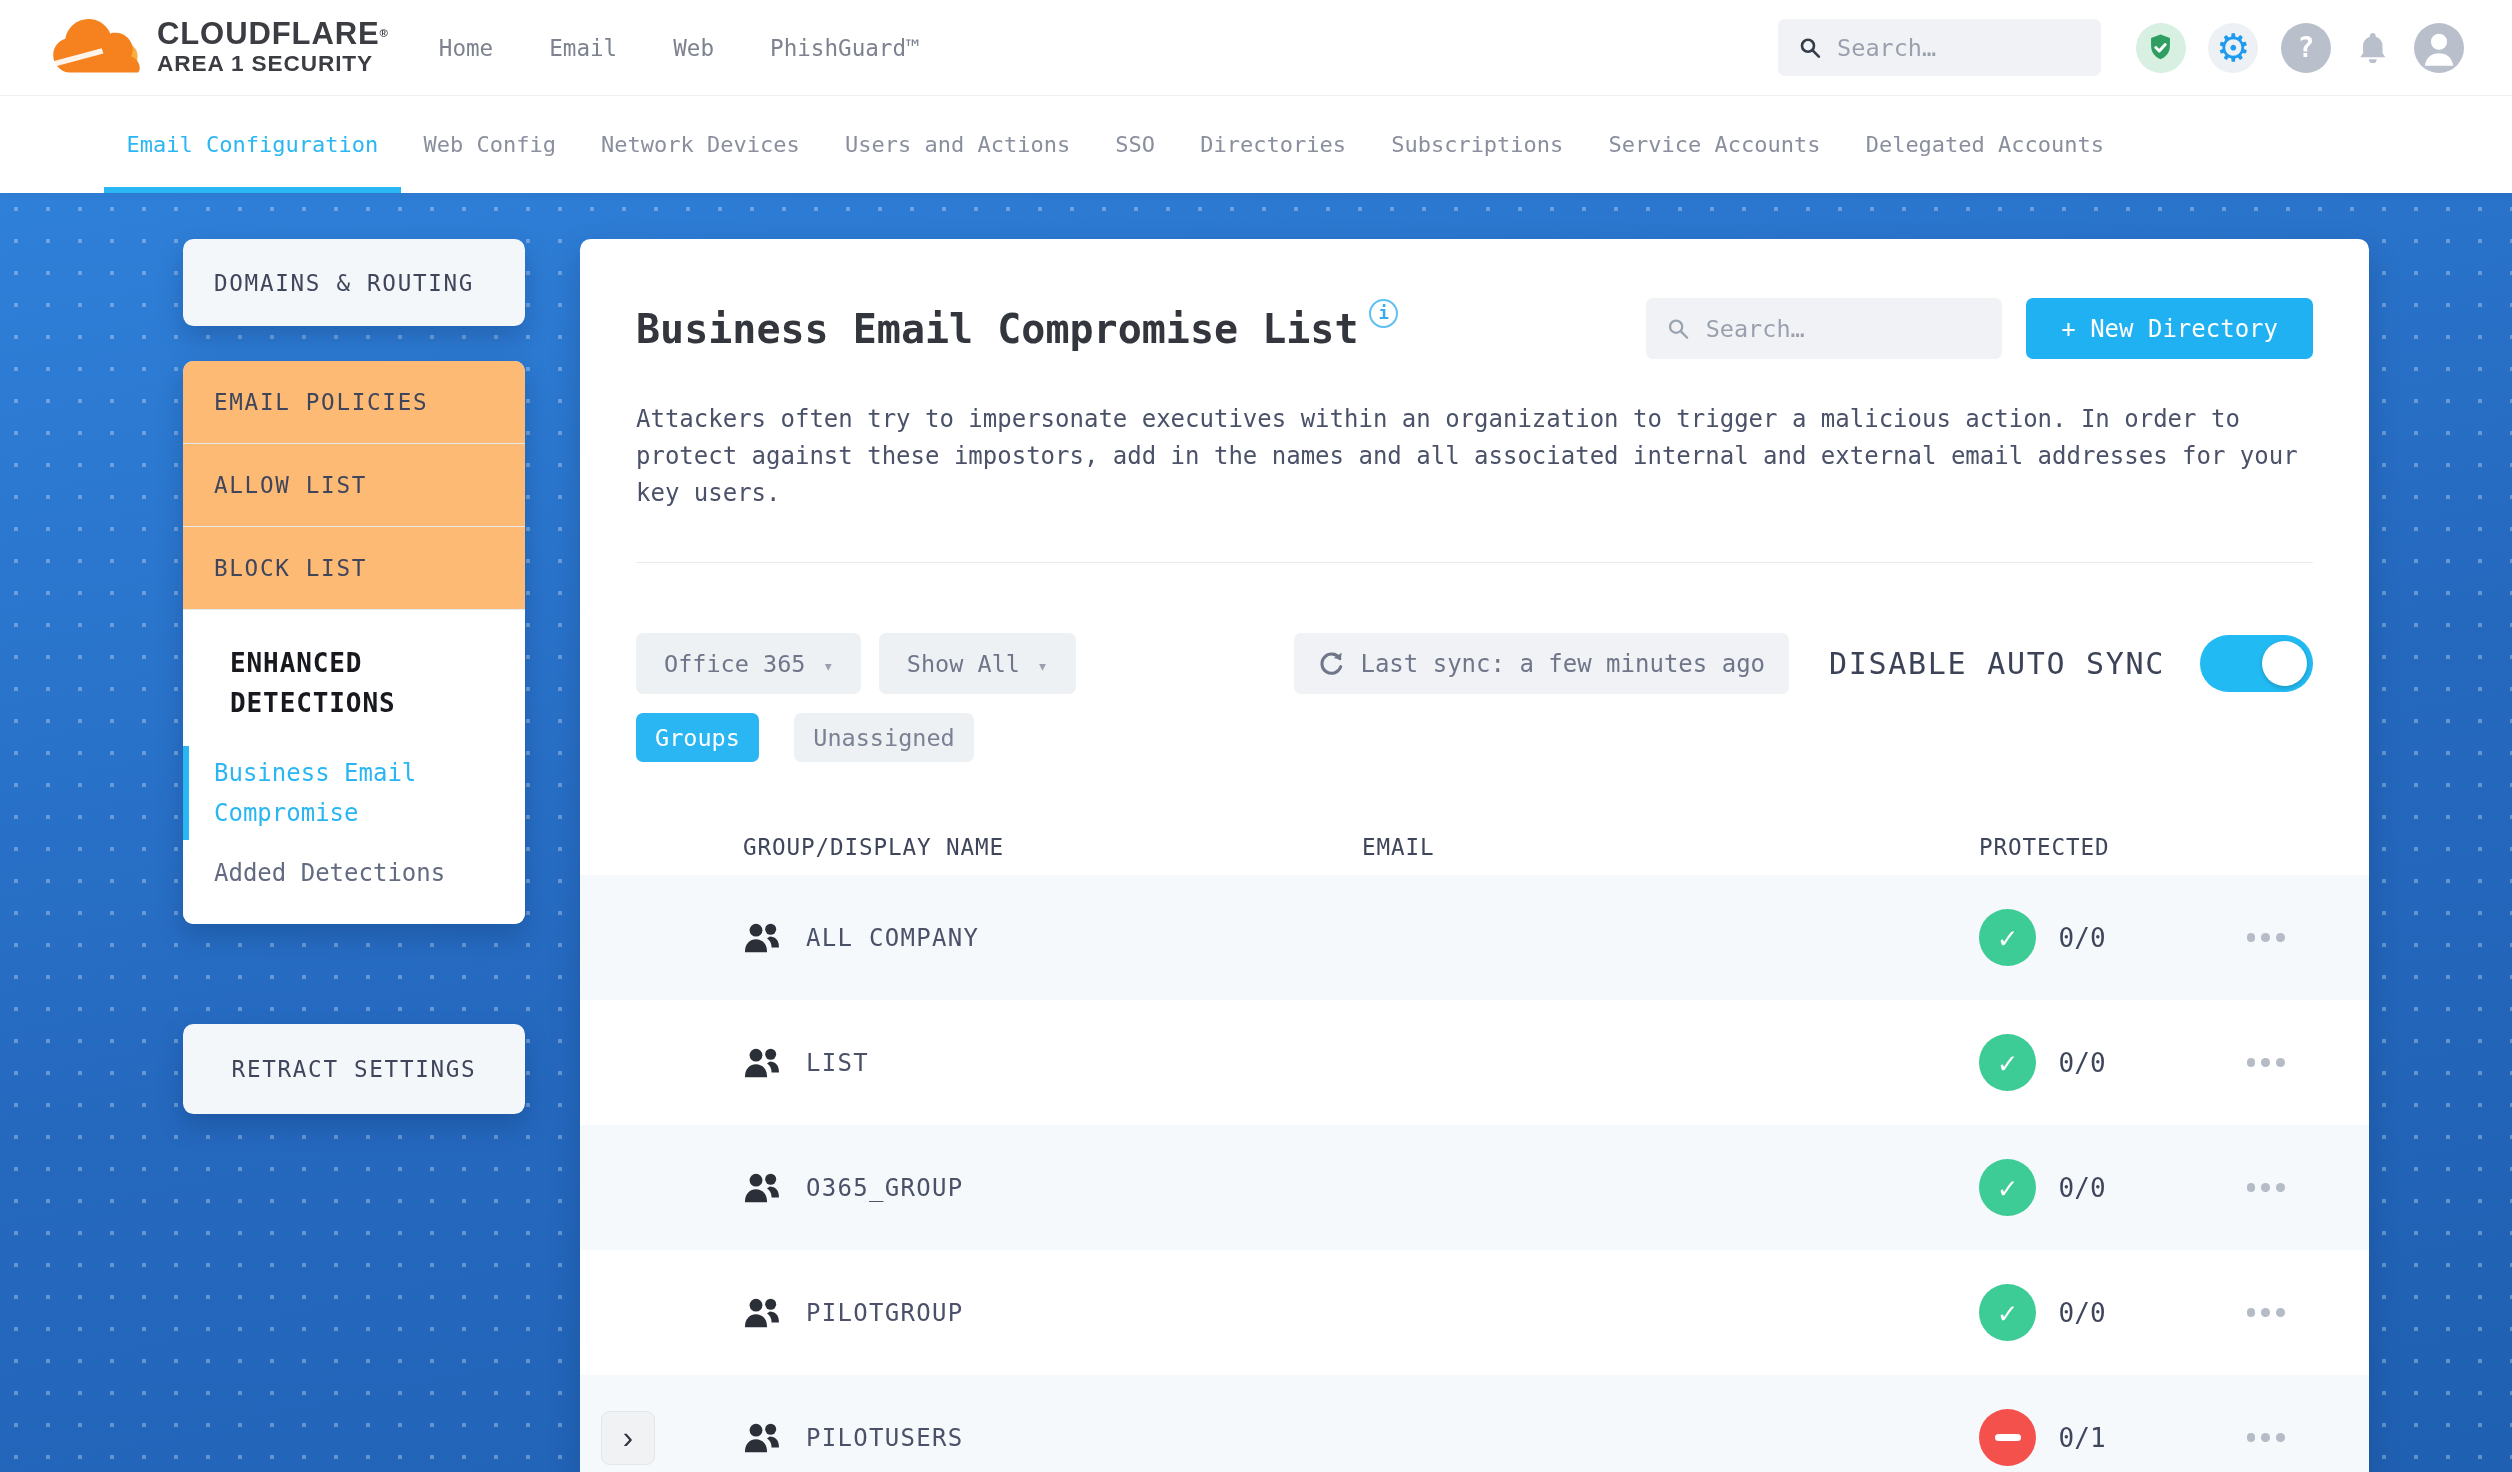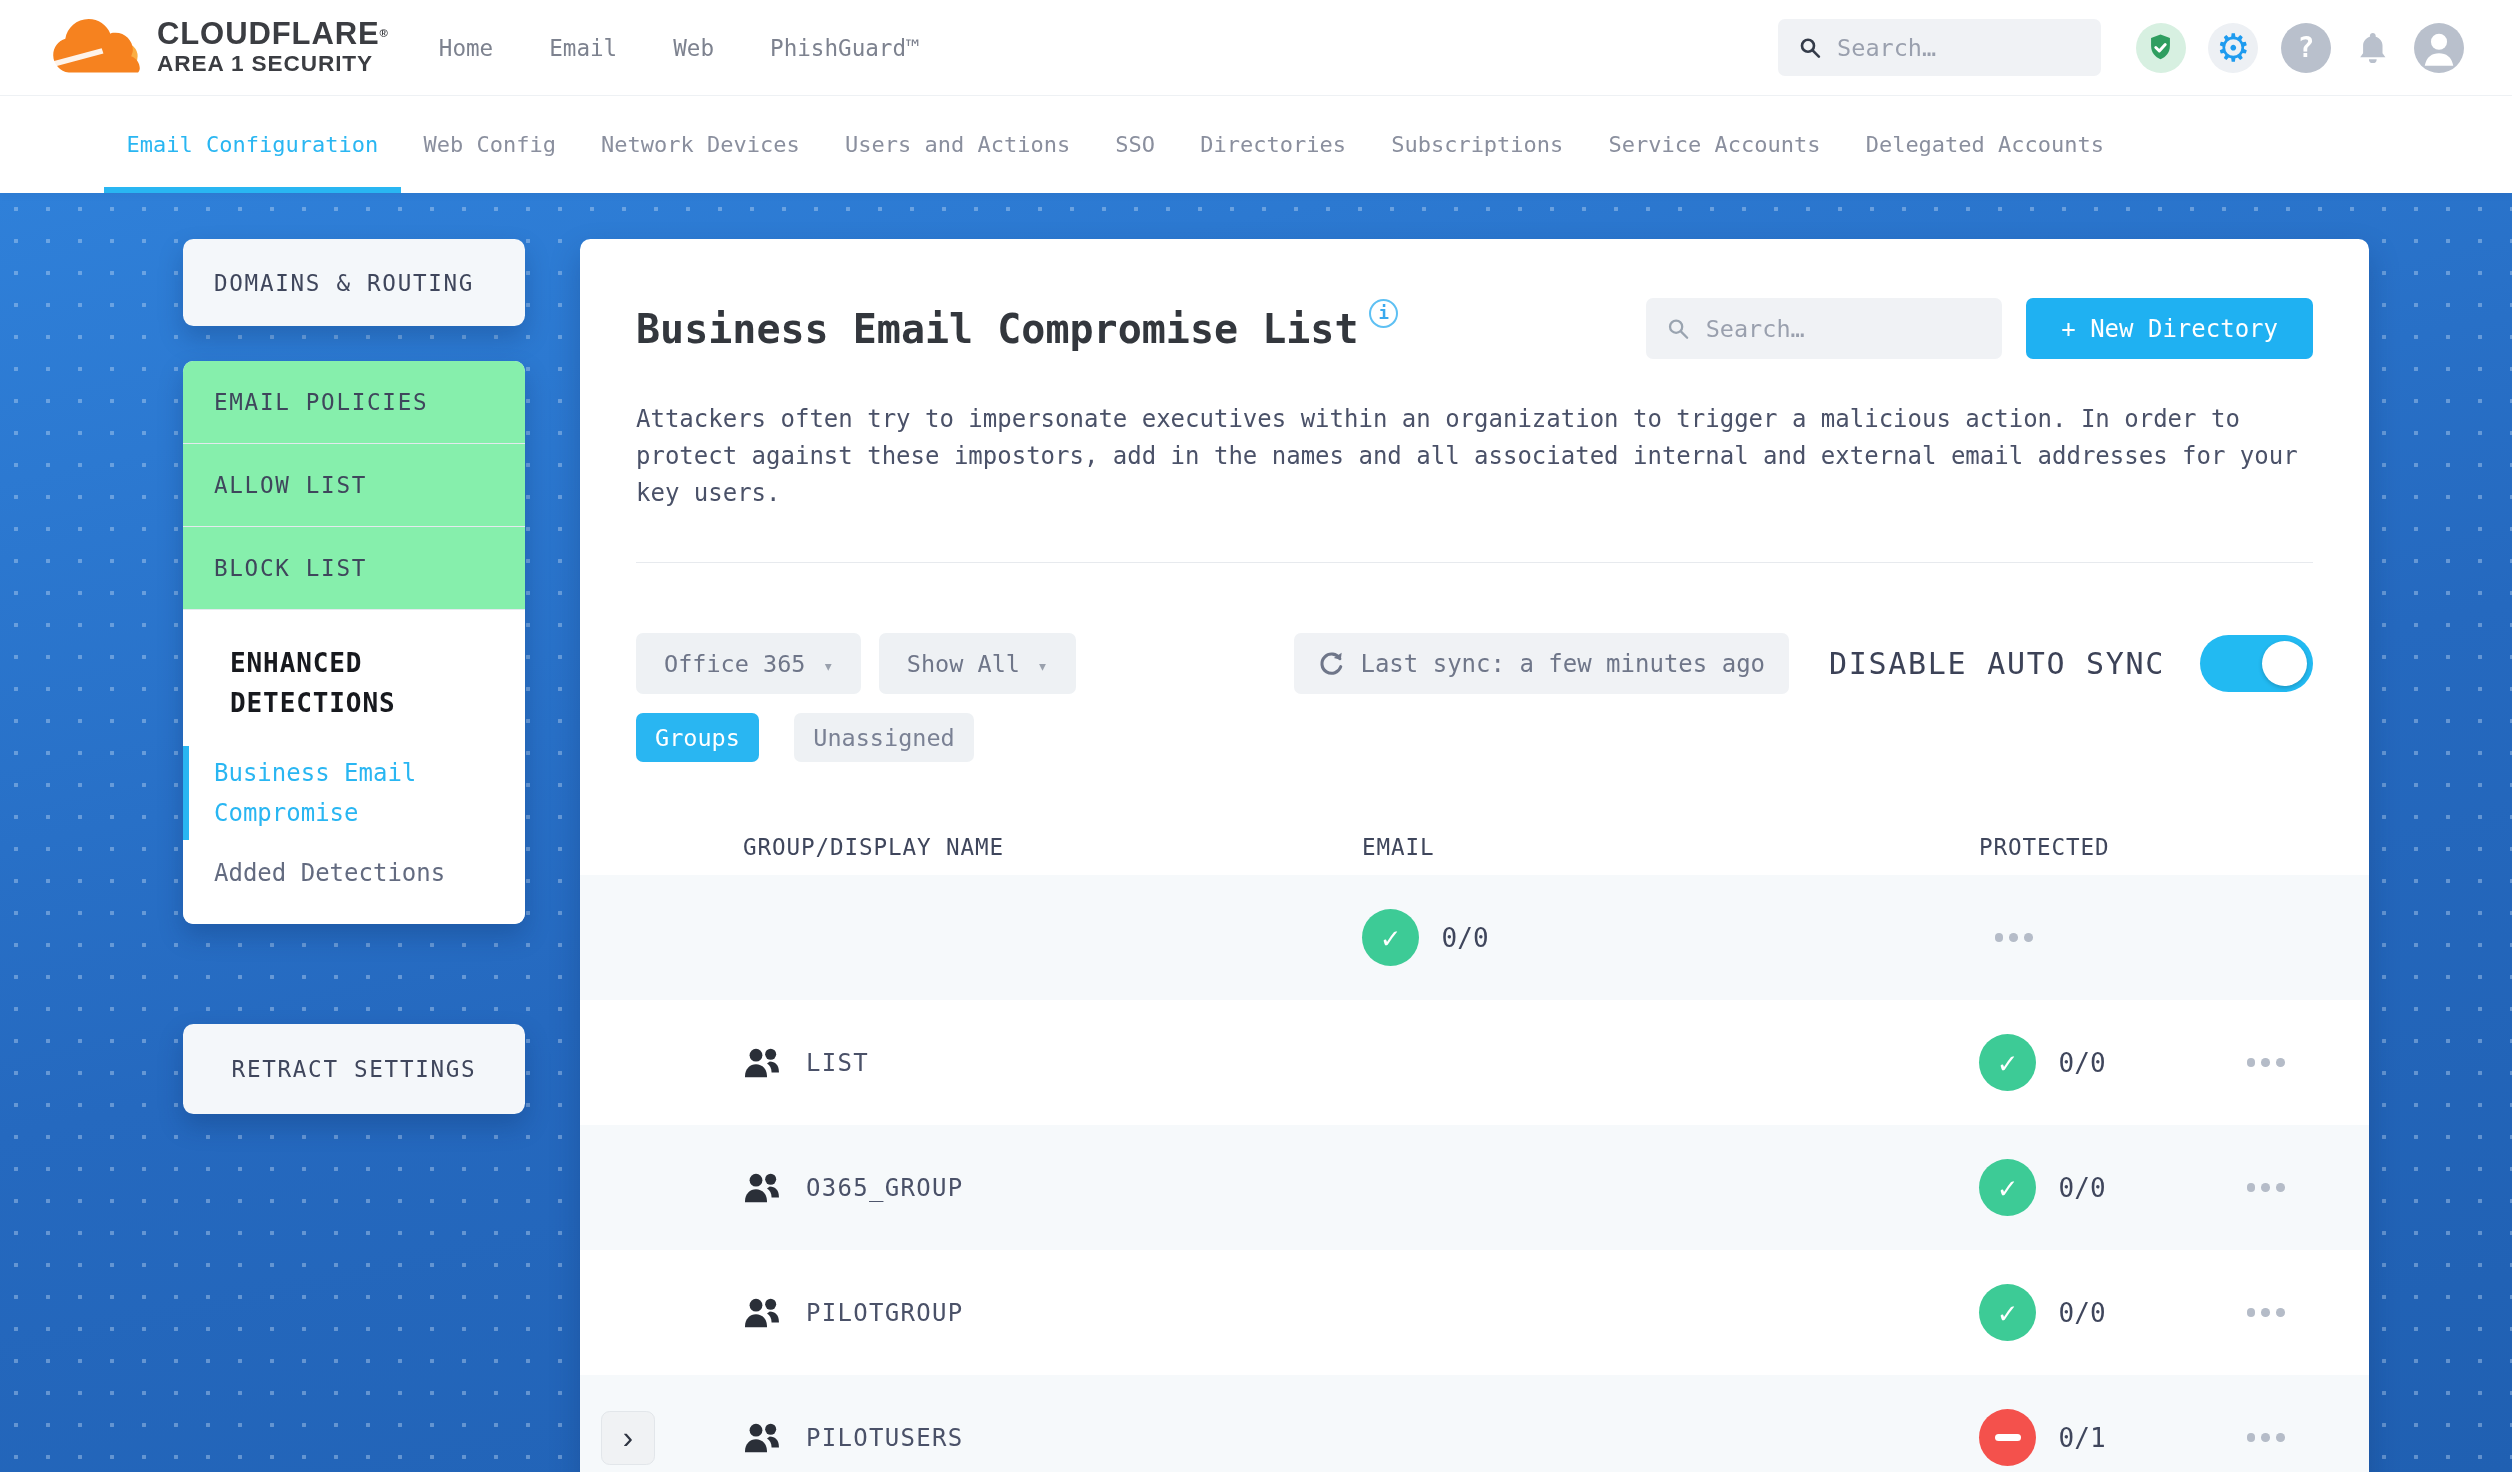--- a/index.html
+++ b/index.html
@@ -49,21 +49,21 @@
     background-size:32px 32px, 100% 100%; }
 
   
   .sidebar { position:absolute; left:183px; top:46px; width:342px; }
   .side-card { width:342px; border-radius:10.4px; background:#f4f7fa;
     box-shadow:0 12px 24px rgba(12,40,86,.25); }
   .side-single { height:87px; display:flex; align-items:center; padding:0 31px;
     font-size:22.6px; letter-spacing:1.7px; color:#3f465c; cursor:pointer; }
   .side-stack { margin-top:35px; overflow:hidden; }
   .side-item { height:83px; display:flex; align-items:center; padding:0 31px;
-    font-size:22.6px; letter-spacing:1.7px; color:#3f465c; background:#86efac;
+    font-size:22.6px; letter-spacing:1.7px; color:#3f465c; background:#fdba74;
     border-bottom:1.7px solid #e4e9ee; cursor:pointer; }
   .side-white { background:#fff; padding:33px 24px 37px 31px; }
   .side-heading { font-size:26px; font-weight:700; color:#17191e; line-height:40px;
     letter-spacing:0.9px;margin-left:16px; }
   .side-sub-active { margin-top:29.6px; position:relative; color:#29b6f2; font-size:24px;
     line-height:40px; cursor:pointer; }
   .side-sub-active::before { content:""; position:absolute; left:-31px; top:-7px;
     bottom:-7px; width:6px; background:#29b6f2; }
   .side-sub { margin-top:26px; color:#636b80; font-size:24px; cursor:pointer; }
   .side-retract { margin-top:100px; height:90px;justify-content:center; }
@@ -284,20 +284,29 @@
         <span class="th-name">GROUP/DISPLAY NAME</span>
         <span>EMAIL</span>
         <span>PROTECTED</span>
         <span></span>
       </div>
 
       <div class="rows">
 
         <div class="tgrid trow">
           <span></span>
+          <span class="cell-name">
+            <svg width="37" height="33" viewBox="0 0 40 36">
+              <circle cx="14" cy="10" r="7" fill="#2a2f38"></circle>
+              <path d="M2 33c0-8 5.5-13 12-13s12 5 12 13v1H2z" fill="#2a2f38"></path>
+              <circle cx="30" cy="9" r="6" fill="#2a2f38"></circle>
+              <path d="M29 17c6 0 10 4 10 11v1h-8c0-5-2-8-5-10z" fill="#2a2f38"></path>
+            </svg>
+            <span class="row-name">ALL COMPANY</span>
+          </span>
           <span class="cell-email"></span>
           <span class="cell-protected">
             <span class="badge" data-status="ok"></span>
             <span>0/0</span>
           </span>
           <button class="menu-btn">
               <span></span>
               <span></span>
               <span></span>
             </button>

